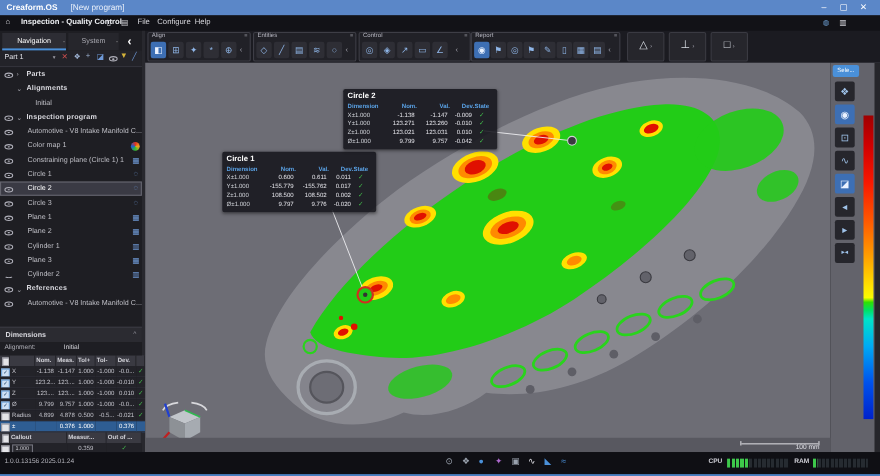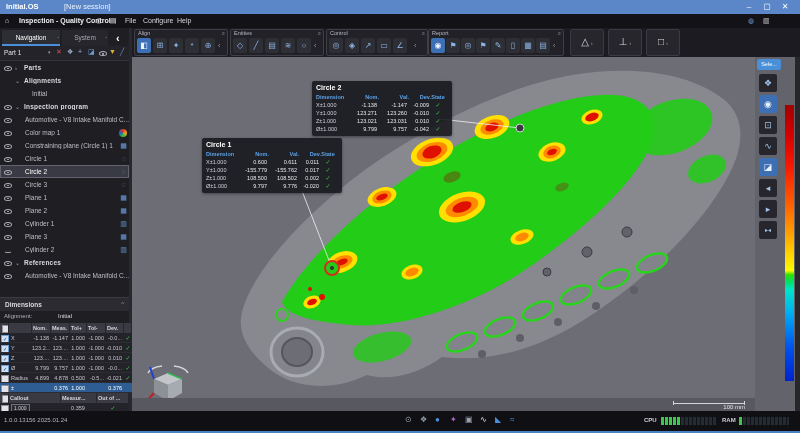--- a/index.html
+++ b/index.html
@@ -109,22 +109,22 @@
   .meter{position:absolute;top:6px;height:8px;background:repeating-linear-gradient(90deg,#262b31 0 3px,#0e1116 3px 4px);}
   .meter .fill{position:absolute;left:0;top:0;height:100%;background:repeating-linear-gradient(90deg,#3dc94a 0 3px,#0e1116 3px 4px);}
   .bottomline{position:absolute;left:0;top:431px;width:800px;height:2px;background:#4a7fc0;}
 </style>
 </head>
 <body>
 
 <div id="app">
 
   <div class="titlebar">
-    <span class="app">Initial.OS</span>
-    <span class="session">[New session]</span>
+    <span class="app">Creaform.OS</span>
+    <span class="session">[New program]</span>
     <span class="winbtn" style="left:742px">–</span>
     <span class="winbtn" style="left:760px">▢</span>
     <span class="winbtn" style="left:778px">✕</span>
   </div>
 
   <div class="menubar">
     <span class="mico" style="left:5px">⌂</span>
     <span style="left:19px;font-weight:bold;color:#eceef2">Inspection - Quality Control</span>
     <span class="mico" style="left:97px">▯</span>
     <span class="mico" style="left:110px">▤</span>

